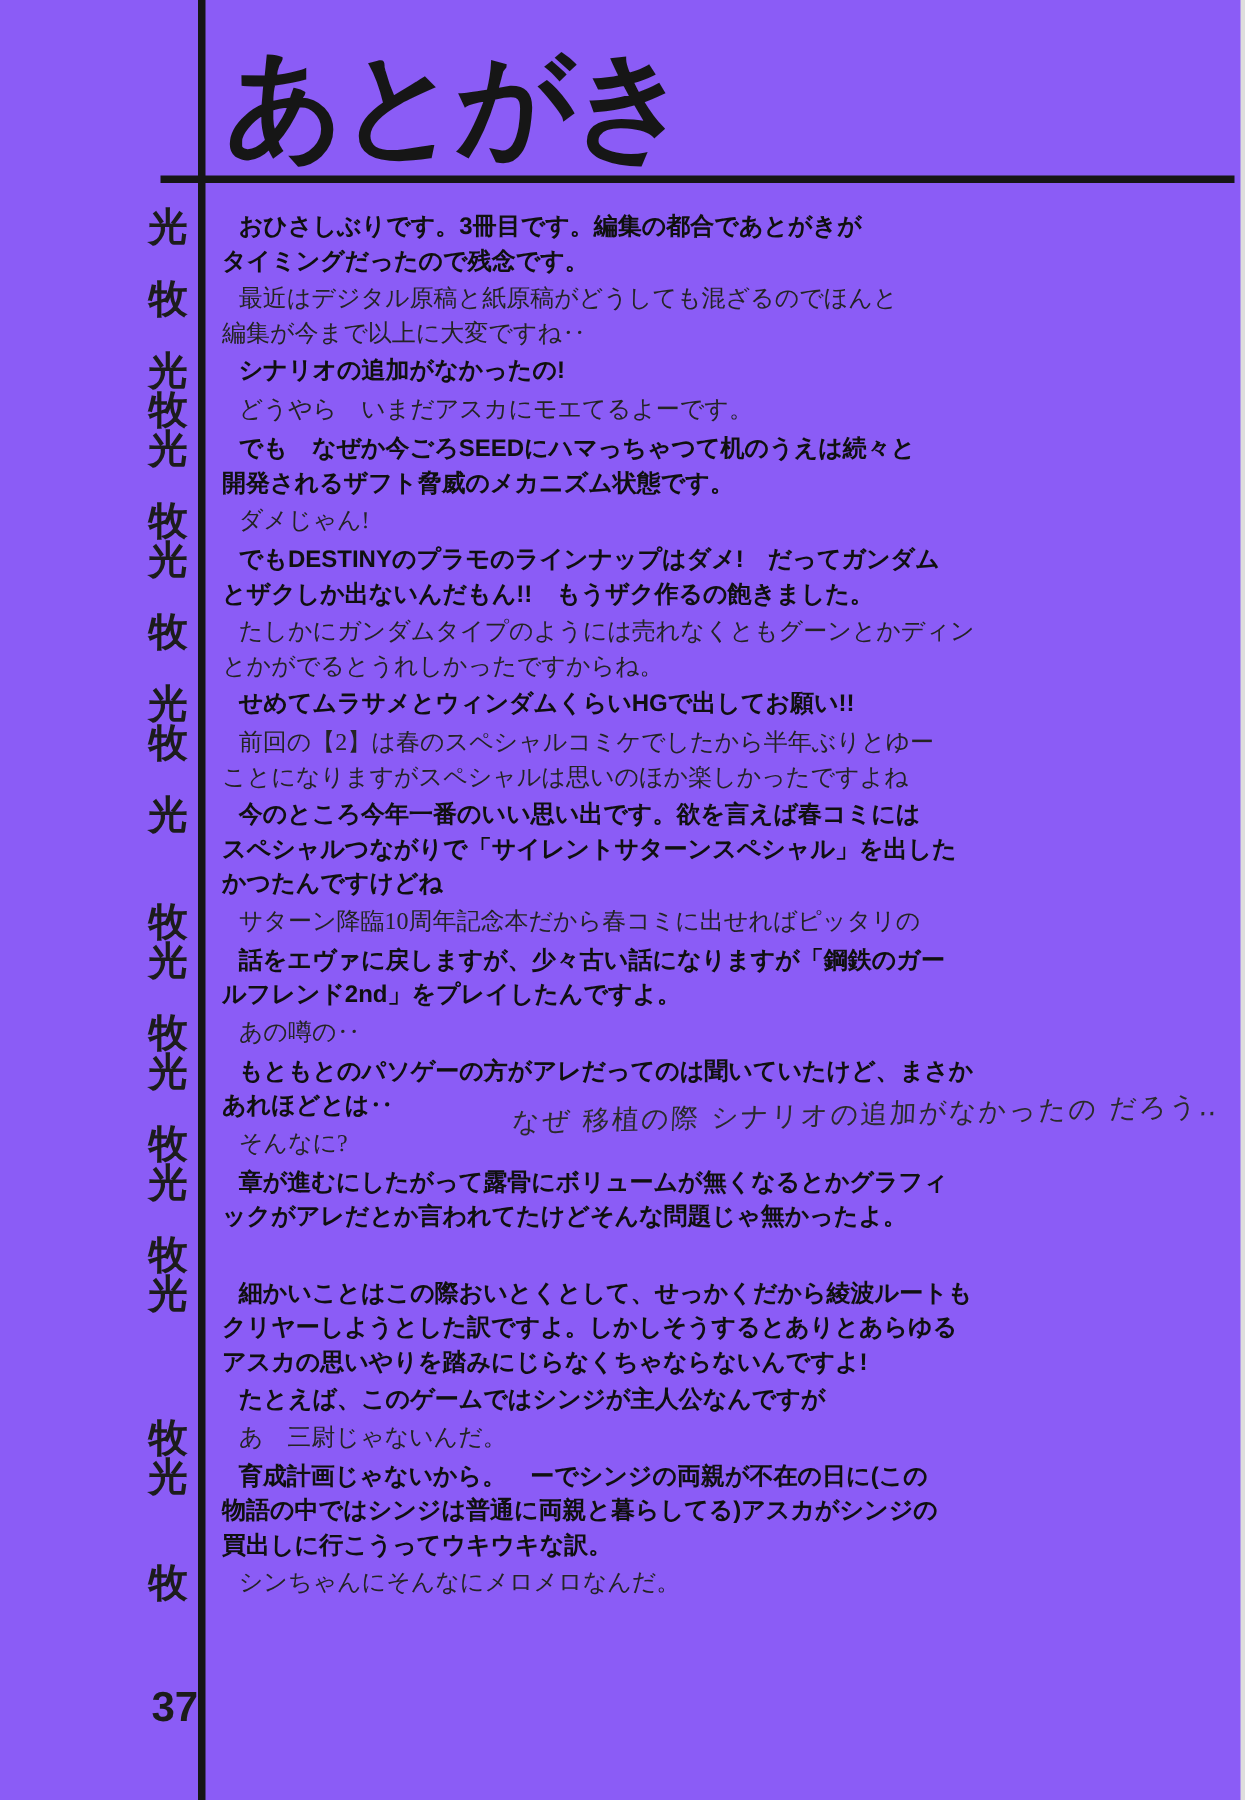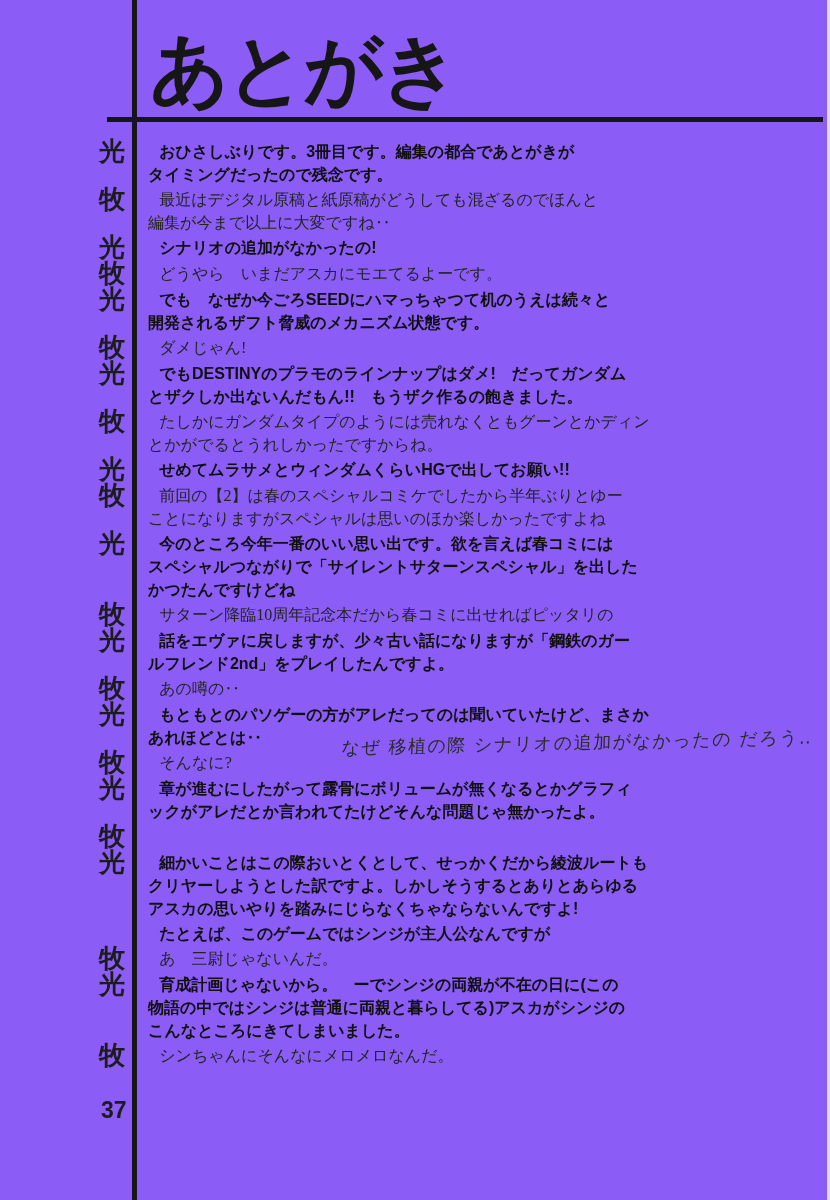--- a/index.html
+++ b/index.html
@@ -67,22 +67,22 @@
   .handwritten{
     position:absolute;left:342px;top:736px;
     font-size:18px;letter-spacing:1.5px;
     font-family:"DejaVu Sans",sans-serif;
     color:#2b2b2b;
     transform:rotate(-1.3deg) skewX(-4deg);
     transform-origin:left top;
     white-space:nowrap;
   }
   .page-number{
-    position:absolute;left:101px;top:1097px;
-    font-size:23px;font-weight:600;
+    position:absolute;left:101px;top:1122px;
+    font-size:28px;font-weight:600;
     font-family:"Liberation Sans",sans-serif;
     color:#1c1c1c;
   }
 </style>
 </head>
 <body>
 
 <div class="page">
   <div class="vline"></div>
   <div class="scan-edge"></div>
@@ -225,21 +225,21 @@
         <div class="speaker">牧</div>
         <div class="text maki">
           <div class="line first">あ　三尉じゃないんだ。</div>
         </div>
       </div>
       <div class="row">
         <div class="speaker">光</div>
         <div class="text hikari">
           <div class="line first">育成計画じゃないから。　ーでシンジの両親が不在の日に(この</div>
           <div class="line">物語の中ではシンジは普通に両親と暮らしてる)アスカがシンジの</div>
-          <div class="line">こんなところにきてしまいました。</div>
+          <div class="line">買出しに行こうってウキウキな訳。</div>
         </div>
       </div>
       <div class="row">
         <div class="speaker">牧</div>
         <div class="text maki">
           <div class="line first">シンちゃんにそんなにメロメロなんだ。</div>
         </div>
       </div>
     </div>
 

